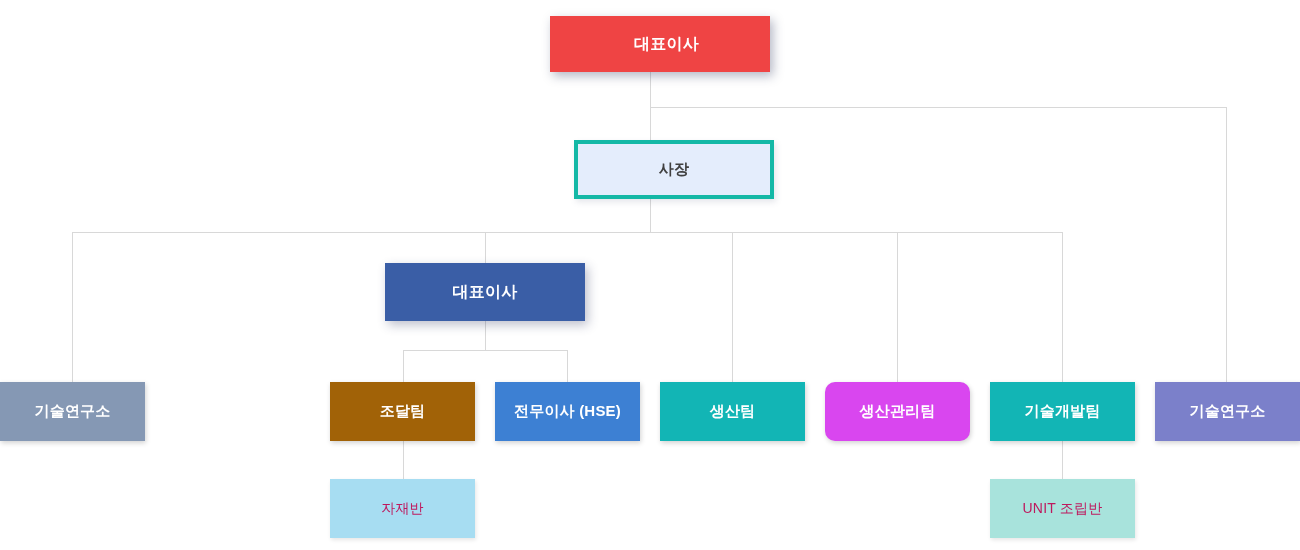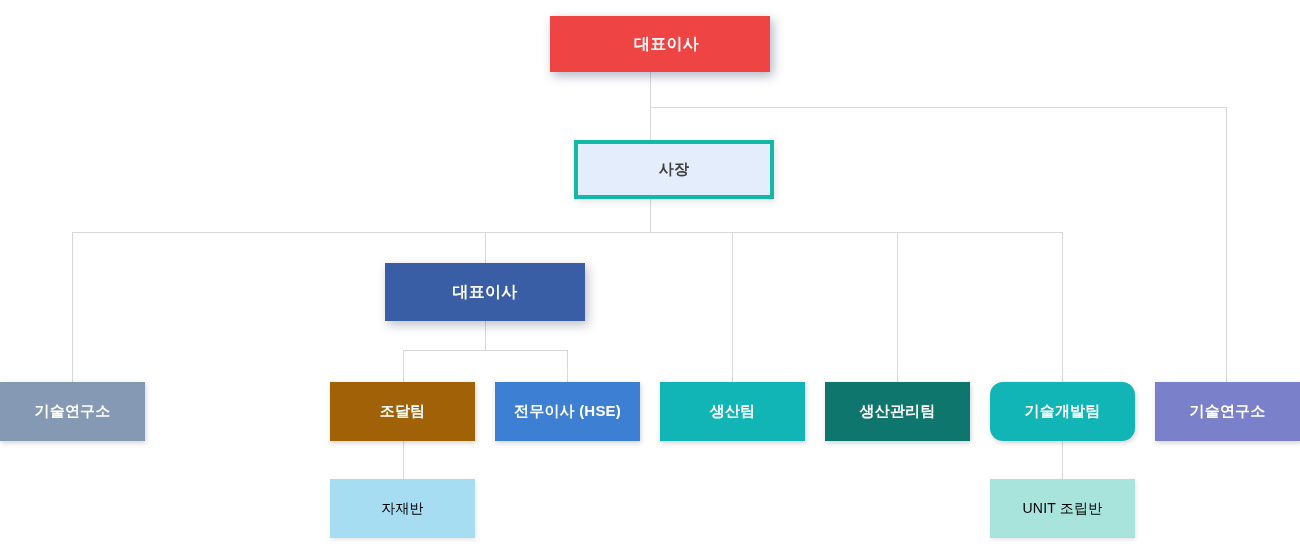--- a/index.html
+++ b/index.html
@@ -39,24 +39,24 @@
     left:385px;top:263px;width:200px;height:58px;
     background:#3a5ea6;font-size:16px;
     box-shadow:3px 4px 10px rgba(40,48,90,0.30);
   }
   .team{top:382px;width:145px;height:59px;box-shadow:1px 2px 5px rgba(0,0,0,0.18);}
   .team-0{left:0px;background:#8598b4;}
   .team-1{left:165px;background:#c2906a;}
   .team-2{left:330px;background:#a16207;}
   .team-3{left:495px;background:#3d80d3;}
   .team-4{left:660px;background:#12b5b5;}
-  .team-5{left:825px;background:#0f766e;}
-  .team-6{left:990px;background:#12b5b5;border-radius:13px;}
+  .team-5{left:825px;background:#d946ef;border-radius:10px;}
+  .team-6{left:990px;background:#12b5b5;}
   .team-7{left:1155px;background:#7b80ca;}
-  .sub{top:479px;width:145px;height:59px;font-weight:normal;font-size:14px;color:#000000;box-shadow:1px 2px 4px rgba(0,0,0,0.10);}
+  .sub{top:479px;width:145px;height:59px;font-weight:normal;font-size:14px;color:#be185d;box-shadow:1px 2px 4px rgba(0,0,0,0.10);}
   .sub-0{left:330px;background:#a7ddf2;}
   .sub-1{left:990px;background:#a8e3dc;}
 </style>
 </head>
 <body>
 
 <div class="canvas">
 
   <div class="line v" style="left:650px;top:72px;height:68px"></div>
   <div class="line h" style="left:650px;top:107px;width:576px"></div>

